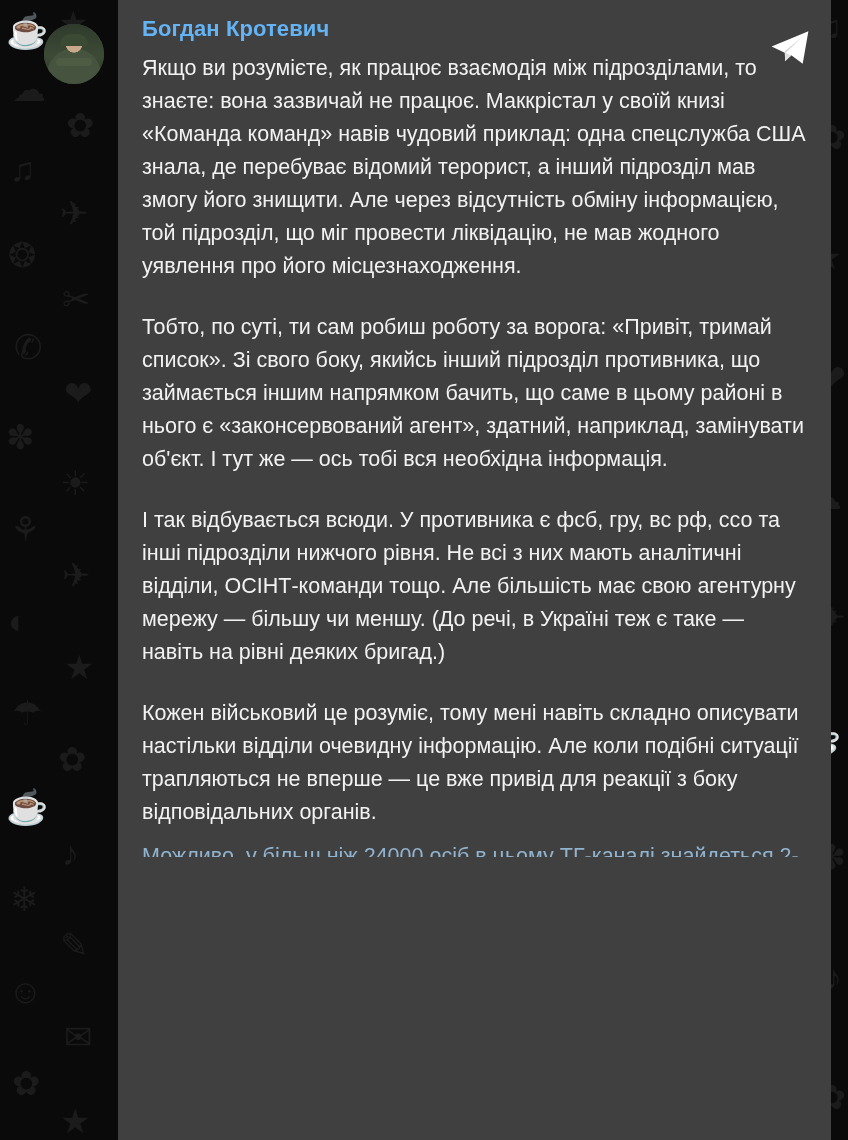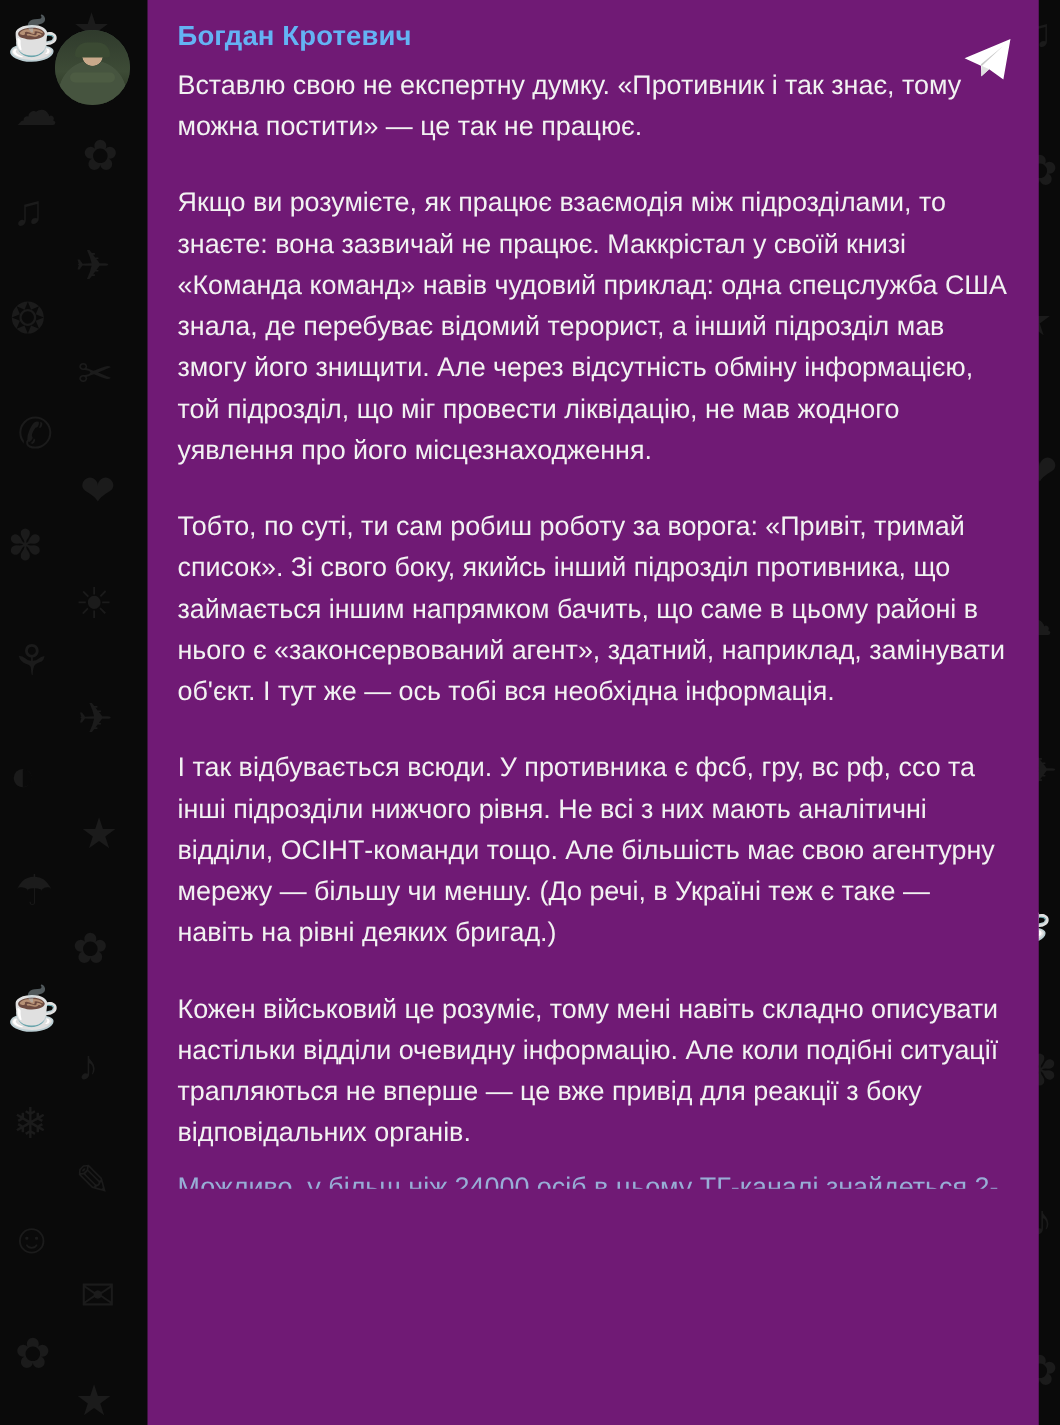--- a/index.html
+++ b/index.html
@@ -33,21 +33,21 @@
     font-size: 34px;
     line-height: 1;
     user-select: none;
   }
   .message-card {
     position: absolute;
     left: 118px;
     top: 0;
     width: 713px;
     min-height: 1140px;
-    background: #701a75;
+    background: #404040;
     padding: 16px 22px 10px 22px;
     box-sizing: border-box;
   }
   .avatar {
     position: absolute;
     left: 44px;
     top: 24px;
     width: 60px;
     height: 60px;
     border-radius: 50%;
@@ -175,21 +175,20 @@
 
     <svg class="tg-logo" viewBox="0 0 48 48">
       <path d="M3 23.5 L45 6 L38.5 43 L25.5 33.5 L18.5 40 L18 30.5 Z" fill="#ffffff"></path>
       <path d="M18.5 30.8 L38 12.5 L18 29 Z" fill="#c9c9c9"></path>
       <path d="M18.2 40.2 L18.6 30.4 L25.6 33.6 Z" fill="#e0e0e0"></path>
     </svg>
 
     <div class="author">Богдан Кротевич</div>
 
     <div class="post-body">
-      <p>Вставлю свою не експертну думку. «Противник і так знає, тому можна постити» — це так не працює.</p>
       <p>Якщо ви розумієте, як працює взаємодія між підрозділами, то знаєте: вона зазвичай не працює. Маккрістал у своїй книзі «Команда команд» навів чудовий приклад: одна спецслужба США знала, де перебуває відомий терорист, а інший підрозділ мав змогу його знищити. Але через відсутність обміну інформацією, той підрозділ, що міг провести ліквідацію, не мав жодного уявлення про його місцезнаходження.</p>
       <p>Тобто, по суті, ти сам робиш роботу за ворога: «Привіт, тримай список». Зі свого боку, якийсь інший підрозділ противника, що займається іншим напрямком бачить, що саме в цьому районі в нього є «законсервований агент», здатний, наприклад, замінувати об'єкт. І тут же — ось тобі вся необхідна інформація.</p>
       <p>І так відбувається всюди. У противника є фсб, гру, вс рф, ссо та інші підрозділи нижчого рівня. Не всі з них мають аналітичні відділи, ОСІНТ-команди тощо. Але більшість має свою агентурну мережу — більшу чи меншу. (До речі, в Україні теж є таке — навіть на рівні деяких бригад.)</p>
       <p>Кожен військовий це розуміє, тому мені навіть складно описувати настільки відділи очевидну інформацію. Але коли подібні ситуації трапляються не вперше — це вже привід для реакції з боку відповідальних органів.</p>
     </div>
 
     <div class="cut-line">Можливо, у більш ніж 24000 осіб в цьому ТГ-каналі знайдеться 2-3 людини</div>
   </div>
 
 </div>

